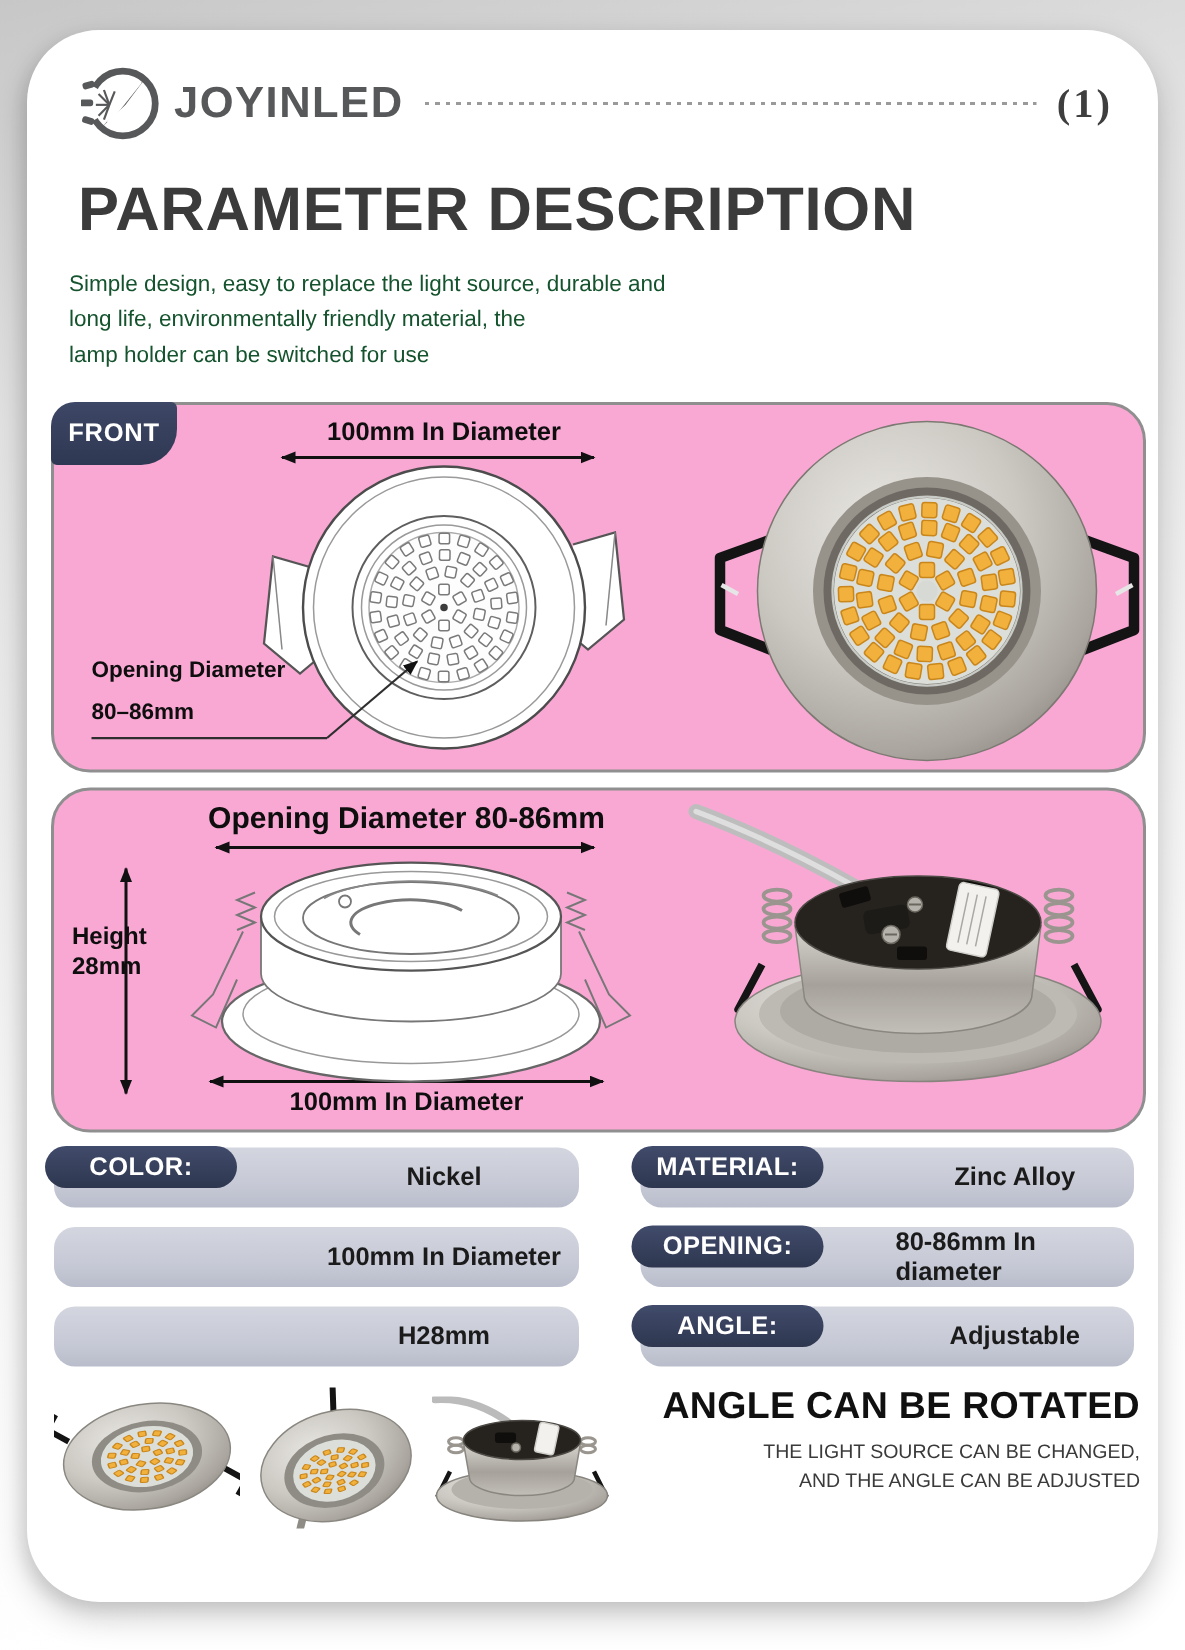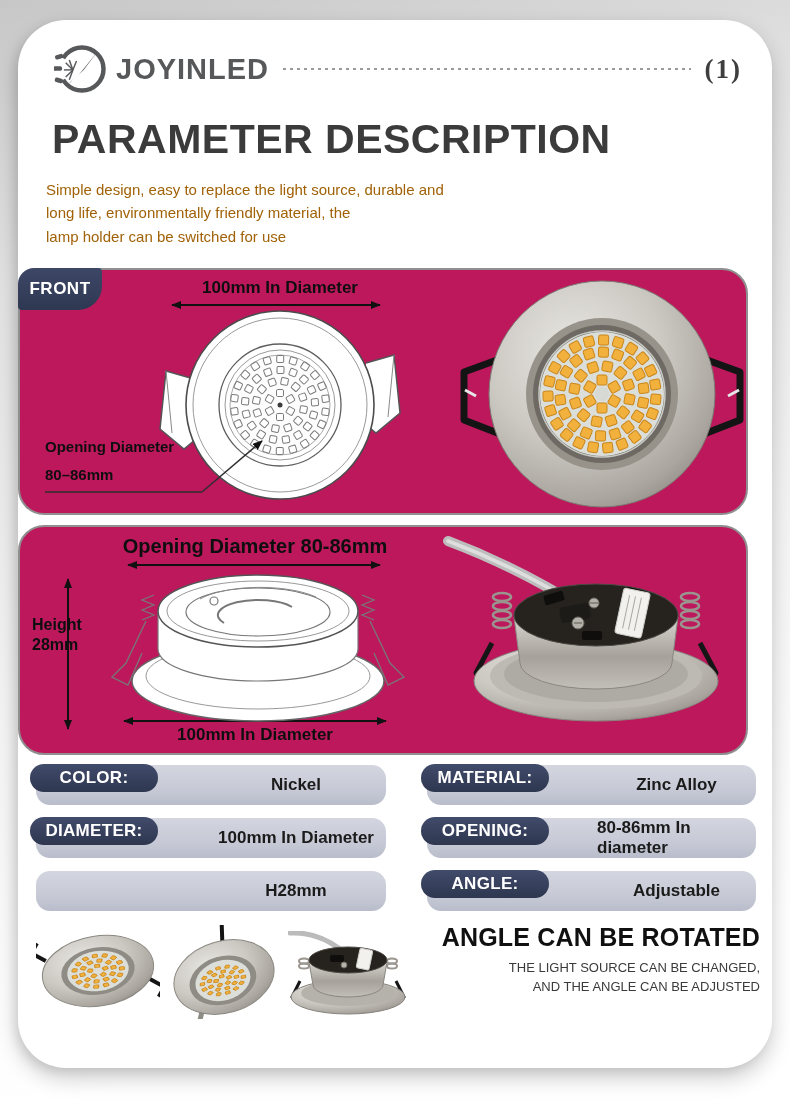--- a/index.html
+++ b/index.html
@@ -16,23 +16,23 @@
   }
   
   .hdr{position:absolute;left:36px;right:30px;top:20px;height:58px;display:flex;align-items:center;}
   .brand-wrap{display:flex;align-items:center;gap:8px;}
   .brand-text{font-size:29px;font-weight:800;color:#57585a;letter-spacing:1px;}
   .hdr-rule{flex:1;height:2px;margin:0 14px;
     background-image:repeating-linear-gradient(90deg,#9a9a9a 0 3px,transparent 3px 7px);}
   .page-num{font-family:"Liberation Serif","DejaVu Serif",serif;font-weight:700;font-size:27px;color:#3e3e3e;letter-spacing:2px;}
   
   .title{position:absolute;left:34px;top:96px;font-size:41px;font-weight:700;color:#3b3b3b;letter-spacing:.5px;}
-  .desc{position:absolute;left:28px;top:158px;font-size:15px;color:#a16207;line-height:1.55;}
+  .desc{position:absolute;left:28px;top:158px;font-size:15px;color:#14532d;line-height:1.55;}
   
-  .panel{position:absolute;left:0;width:726px;border:2px solid #8f8f8f;border-radius:26px;background:#be185d;}
+  .panel{position:absolute;left:16px;width:726px;border:2px solid #8f8f8f;border-radius:26px;background:#f9a8d4;}
   .panel-front{top:248px;height:243px;}
   .panel-side{top:505px;height:226px;}
   .panel-art{position:absolute;left:0;top:0;width:100%;height:100%;pointer-events:none;}
   .badge{
     position:absolute;left:-2px;top:-2px;width:84px;height:42px;
     background:linear-gradient(180deg,#3d4766,#2f3852);
     color:#fff;font-size:17px;font-weight:700;letter-spacing:.5px;
     display:flex;align-items:center;justify-content:center;
     border-radius:16px 4px 24px 4px;
   }
@@ -379,21 +379,20 @@
       <div class="spec-pill">COLOR:</div>
     </div>
     <div class="spec-row">
       <div class="spec-bar"></div>
       <div class="spec-value">Zinc Alloy</div>
       <div class="spec-pill">MATERIAL:</div>
     </div>
     <div class="spec-row">
       <div class="spec-bar"></div>
       <div class="spec-value">100mm In Diameter</div>
-      <div class="spec-pill">DIAMETER:</div>
     </div>
     <div class="spec-row">
       <div class="spec-bar"></div>
       <div class="spec-value">80-86mm In diameter</div>
       <div class="spec-pill">OPENING:</div>
     </div>
     <div class="spec-row">
       <div class="spec-bar"></div>
       <div class="spec-value">H28mm</div>
     </div>

